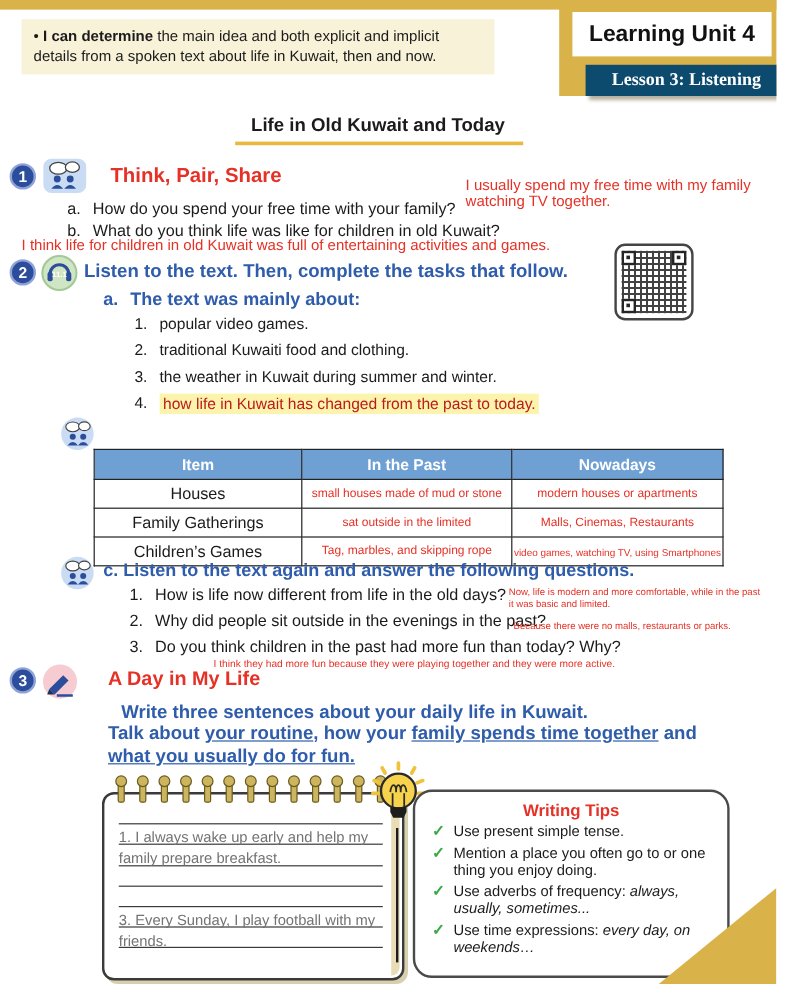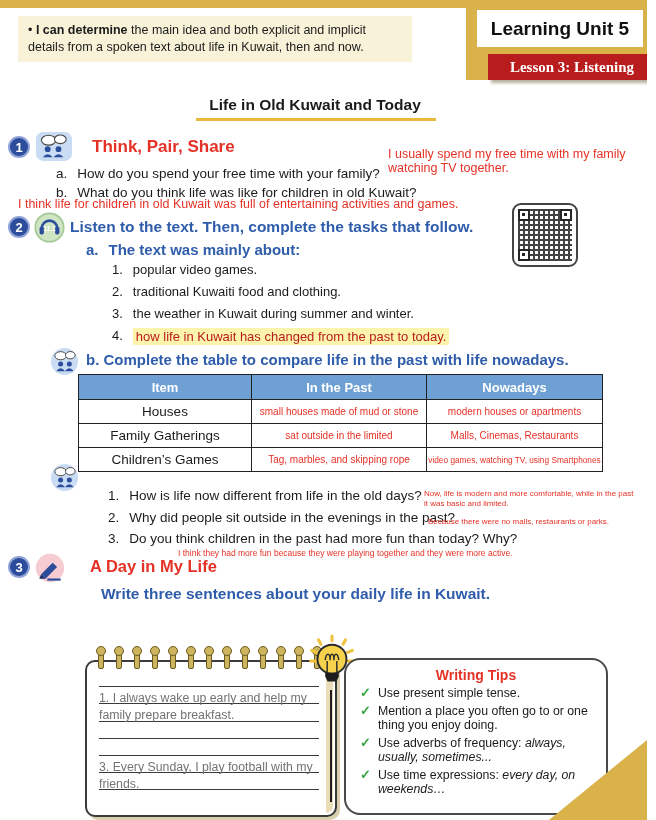--- a/index.html
+++ b/index.html
@@ -9,21 +9,21 @@
 
   
   .top-band { left:0; top:0; width:656px; height:8px; background:#d9b249; }
   .objective-box { left:18px; top:16px; width:394px; height:46px; background:#f8f2d9;
                    font-size:12.5px; line-height:17px; padding:6px 10px; box-sizing:border-box; }
   .objective-box b { font-weight:bold; }
   .unit-gold { left:466px; top:0; width:190px; height:80px; background:#d9b249; }
   .unit-box { left:477px; top:10px; width:166px; height:37px; background:#ffffff;
               display:flex; align-items:center; justify-content:center;
               font-size:19px; font-weight:bold; color:#111; }
-  .lesson-bar { left:488px; top:54px; width:168px; height:26px; background:#b91c1c;
+  .lesson-bar { left:488px; top:54px; width:168px; height:26px; background:#0c4a6e;
                 display:flex; align-items:center; justify-content:center;
                 font-family:"Liberation Serif", serif; font-weight:bold; font-size:15px; color:#fff;
                 box-shadow:3px 3px 3px rgba(90,80,40,0.45); }
 
   .page-title { left:0; top:96px; width:630px; text-align:center; font-size:15.5px; font-weight:bold; }
   .title-underline { left:196px; top:118px; width:240px; height:3px; background:#e8b93c; }
 
   
   .numcircle { width:22px; height:22px; border-radius:50%; background:#2c4d9c; color:#fff;
                display:flex; align-items:center; justify-content:center; font-size:13px; font-weight:bold;
@@ -94,21 +94,21 @@
 <body>
 
 <div class="page">
 
   <div class="abs top-band"></div>
   <div class="abs unit-gold"></div>
   <div class="abs objective-box">
     <span>•</span>
     <b>I can determine</b><span> the main idea and both explicit and implicit details from a spoken text about life in Kuwait, then and now.</span>
   </div>
-  <div class="abs unit-box">Learning Unit 5</div>
+  <div class="abs unit-box">Learning Unit 4</div>
   <div class="abs lesson-bar">Lesson 3: Listening</div>
 
   <div class="abs page-title">Life in Old Kuwait and Today</div>
   <div class="abs title-underline"></div>
 
   <div class="abs numcircle" style="left:8px;top:136px">1</div>
   <svg class="abs" style="left:36px;top:132px" width="36" height="29" viewBox="0 0 40 32">
     <rect x="0" y="0" width="40" height="32" rx="8" fill="#c9dcf3"></rect>
     <ellipse cx="14" cy="9" rx="8" ry="5.5" fill="#fff" stroke="#444" stroke-width="1.2"></ellipse>
     <ellipse cx="27" cy="8" rx="6.5" ry="4.8" fill="#fff" stroke="#444" stroke-width="1.2"></ellipse>
@@ -168,21 +168,20 @@
 
   <svg class="abs" style="left:50px;top:347px" width="29" height="29" viewBox="0 0 30 30">
     <circle cx="15" cy="15" r="14" fill="#c9dcf3"></circle>
     <ellipse cx="11" cy="9" rx="6" ry="4.2" fill="#fff" stroke="#444" stroke-width="1"></ellipse>
     <ellipse cx="21" cy="8.5" rx="5" ry="3.8" fill="#fff" stroke="#444" stroke-width="1"></ellipse>
     <circle cx="11" cy="17.5" r="2.6" fill="#2c4d9c"></circle>
     <path d="M6.5 25 q4.5 -6 9 0 z" fill="#2c4d9c"></path>
     <circle cx="20" cy="17.5" r="2.6" fill="#2c4d9c"></circle>
     <path d="M15.5 25 q4.5 -6 9 0 z" fill="#2c4d9c"></path>
   </svg>
-  <div class="abs blue-sub" style="left:86px;top:351px">b. Complete the table to compare life in the past with life nowadays.</div>
   <table class="cmp abs" style="left:78px;top:374px">
     <colgroup>
         <col style="width:173px">
         <col style="width:175px">
         <col style="width:176px">
       </colgroup>
     <tbody>
         <tr>
       <th>Item</th>
       <th>In the Past</th>
@@ -208,20 +207,21 @@
 
   <svg class="abs" style="left:50px;top:463px" width="29" height="29" viewBox="0 0 30 30">
     <circle cx="15" cy="15" r="14" fill="#c9dcf3"></circle>
     <ellipse cx="11" cy="9" rx="6" ry="4.2" fill="#fff" stroke="#444" stroke-width="1"></ellipse>
     <ellipse cx="21" cy="8.5" rx="5" ry="3.8" fill="#fff" stroke="#444" stroke-width="1"></ellipse>
     <circle cx="11" cy="17.5" r="2.6" fill="#2c4d9c"></circle>
     <path d="M6.5 25 q4.5 -6 9 0 z" fill="#2c4d9c"></path>
     <circle cx="20" cy="17.5" r="2.6" fill="#2c4d9c"></circle>
     <path d="M15.5 25 q4.5 -6 9 0 z" fill="#2c4d9c"></path>
   </svg>
+  <div class="abs blue-sub" style="left:86px;top:467px">c. Listen to the text again and answer the following questions.</div>
   <div class="abs qrow q" style="left:108px;top:488px">
     <span>1.</span>
     <span>How is life now different from life in the old days?</span>
   </div>
   <div class="abs hand-sm" style="left:424px;top:489px;width:212px">Now, life is modern and more comfortable, while in the past it was basic and limited.</div>
   <div class="abs qrow q" style="left:108px;top:510px">
     <span>2.</span>
     <span>Why did people sit outside in the evenings in the past?</span>
   </div>
   <div class="abs hand-sm" style="left:428px;top:517px;width:228px">Because there were no malls, restaurants or parks.</div>
@@ -233,20 +233,24 @@
 
   <div class="abs numcircle" style="left:8px;top:556px">3</div>
   <svg class="abs" style="left:34px;top:552px" width="32" height="32" viewBox="0 0 36 36">
     <circle cx="18" cy="18" r="16" fill="#f6ccd2"></circle>
     <polygon points="8,25 21,12 26,17 13,30" fill="#2c4d9c"></polygon>
     <polygon points="6,30 8,25 13,30" fill="#1b2f66"></polygon>
     <line x1="15" y1="31" x2="30" y2="31" stroke="#2c4d9c" stroke-width="2.5"></line>
   </svg>
   <div class="abs red-head" style="left:90px;top:557px;font-size:16.5px">A Day in My Life</div>
   <div class="abs instr" style="left:101px;top:584px">Write three sentences about your daily life in Kuwait.</div>
+  <div class="abs instr" style="left:90px;top:602px;width:560px">
+    <span>Talk about </span><span class="u">your routine</span><span>, how your </span><span class="u">family spends time together</span><span> and</span>
+    <div><span class="u">what you usually do for fun.</span></div>
+  </div>
 
   <div class="abs notepad">
     <div class="pad-edge"></div>
     <div class="pad-lines">
       <div class="nrow"></div>
       <div class="nrow">
           <span>1. I always wake up early and help my</span>
         </div>
       <div class="nrow">
           <span>family prepare breakfast.</span>

